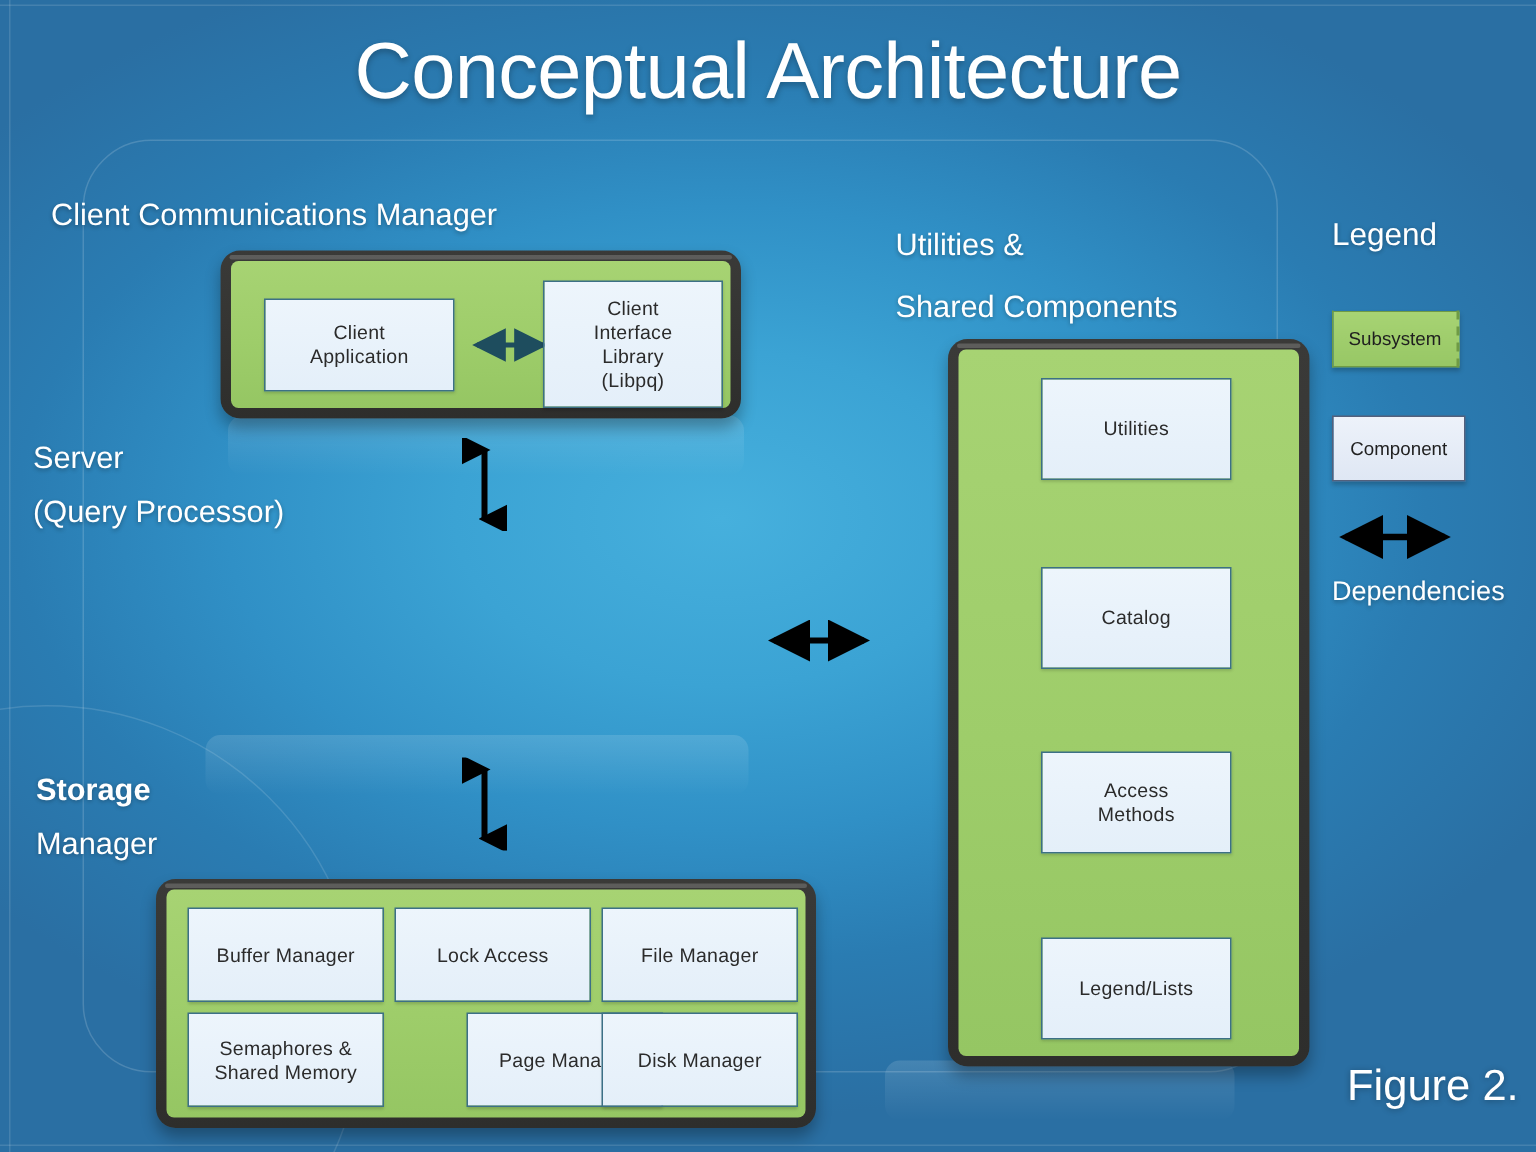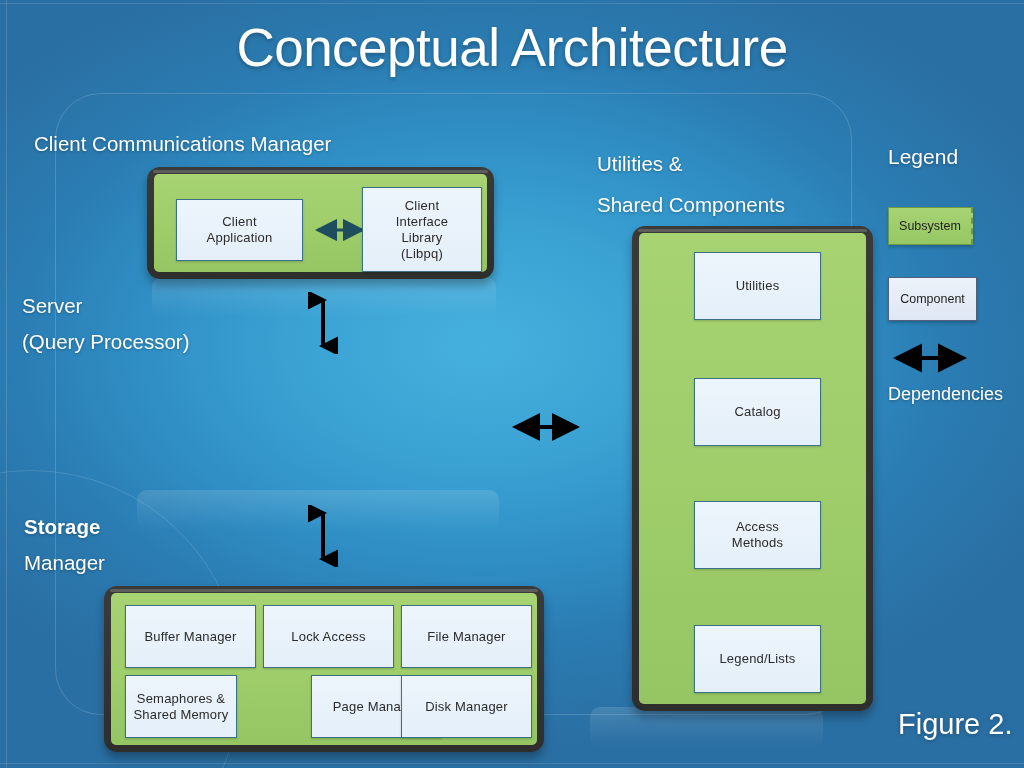--- a/index.html
+++ b/index.html
@@ -256,21 +256,21 @@
     </defs>
     <line x1="15" y1="8" x2="15" y2="54" stroke="#000" stroke-width="4" marker-start="url(#v2b)" marker-end="url(#v2a)"></line>
   </svg>
 
   <div class="subsystem" style="left:104px; top:586px; width:440px; height:166px;">
     <div class="inner">
       <div class="component" style="left:14px; top:12px; width:131px; height:63px;">Buffer Manager</div>
       <div class="component" style="left:152px; top:12px; width:131px; height:63px;">Lock Access</div>
       <div class="component" style="left:290px; top:12px; width:131px; height:63px;">File Manager</div>
 
-      <div class="component" style="left:14px; top:82px; width:112px; height:63px;">Semaphores &amp;
+      <div class="component" style="left:14px; top:82px; width:131px; height:63px;">Semaphores &amp;
 Shared Memory</div>
       <div class="component" style="left:152px; top:82px; width:131px; height:63px;margin-left:48px;">Page Manager</div>
       <div class="component" style="left:290px; top:82px; width:131px; height:63px;">Disk Manager</div>
     </div>
   </div>
 
   <div class="reflect" style="left:590px; top:707px; width:233px; height:40px;"></div>
 
   <div class="subsystem" style="left:584px; top:226px; width:241px; height:485px;margin-left:48px;">
     <div class="inner">

